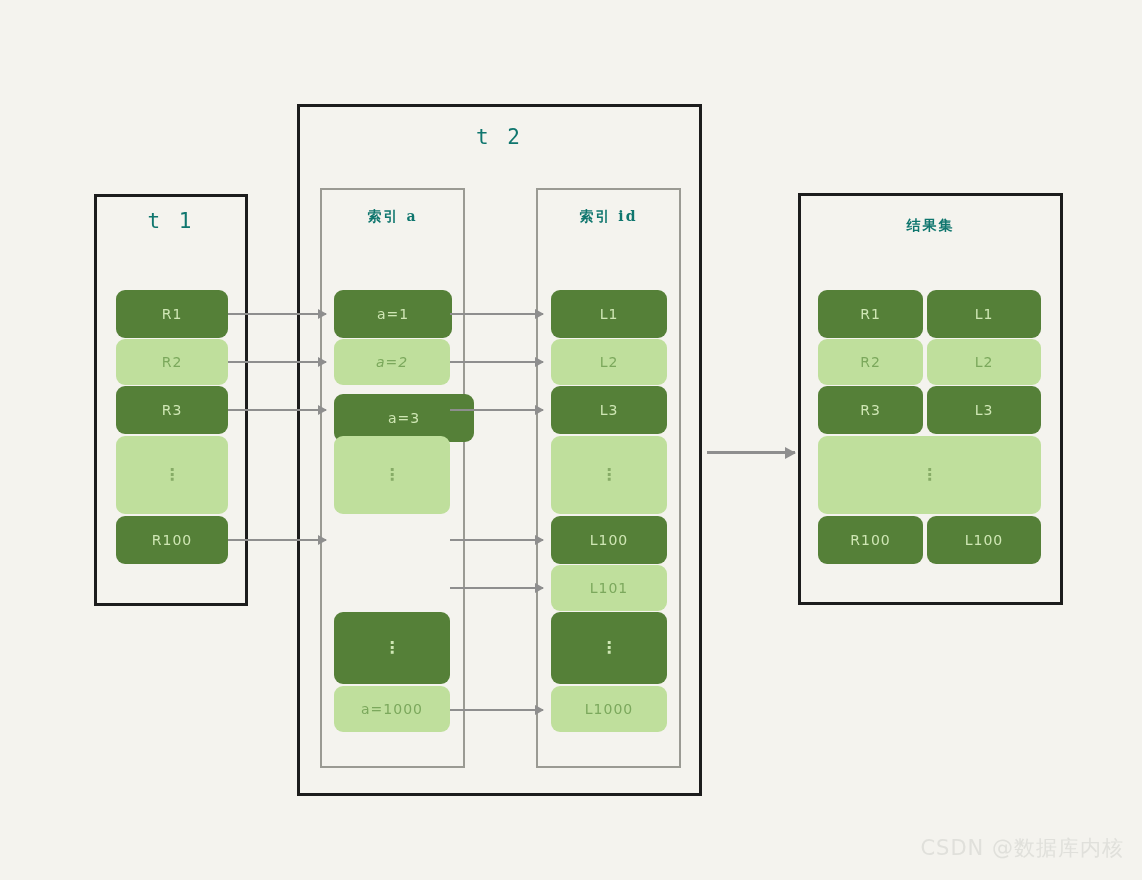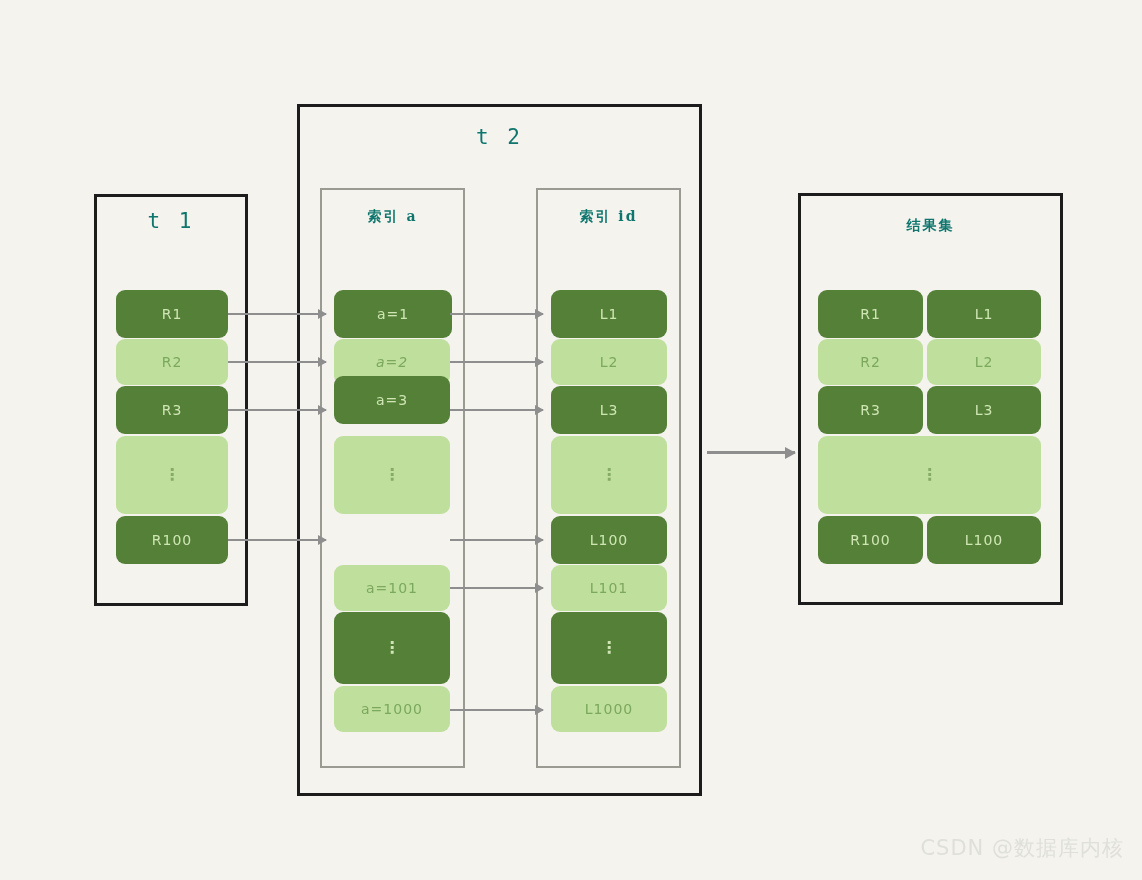--- a/index.html
+++ b/index.html
@@ -160,28 +160,25 @@
   <div class="pill dark" style="left:116px; top:516px; width:112px; height:48px;">
       <span>R100</span>
     </div>
 
   <div class="pill dark" style="left:334px; top:290px; width:118px; height:48px;">
       <span>a=1</span>
     </div>
   <div class="pill light" style="left:334px; top:339px; width:116px; height:46px;font-style:italic;">
       <span>a=2</span>
     </div>
-  <div class="pill dark" style="left:334px; top:376px; width:116px; height:48px;">
+  <div class="pill dark" style="left:334px; top:394px; width:140px; height:48px;">
       <span>a=3</span>
     </div>
   <div class="pill light dots" style="left:334px; top:436px; width:116px; height:78px;">
       <span class="dots-glyph">⋮</span>
-    </div>
-  <div class="pill light" style="left:334px; top:565px; width:116px; height:46px;">
-      <span>a=101</span>
     </div>
   <div class="pill dark dots" style="left:334px; top:612px; width:116px; height:72px;">
       <span class="dots-glyph">⋮</span>
     </div>
   <div class="pill light" style="left:334px; top:686px; width:116px; height:46px;">
       <span>a=1000</span>
     </div>
 
   <div class="pill dark" style="left:551px; top:290px; width:116px; height:48px;">
       <span>L1</span>

